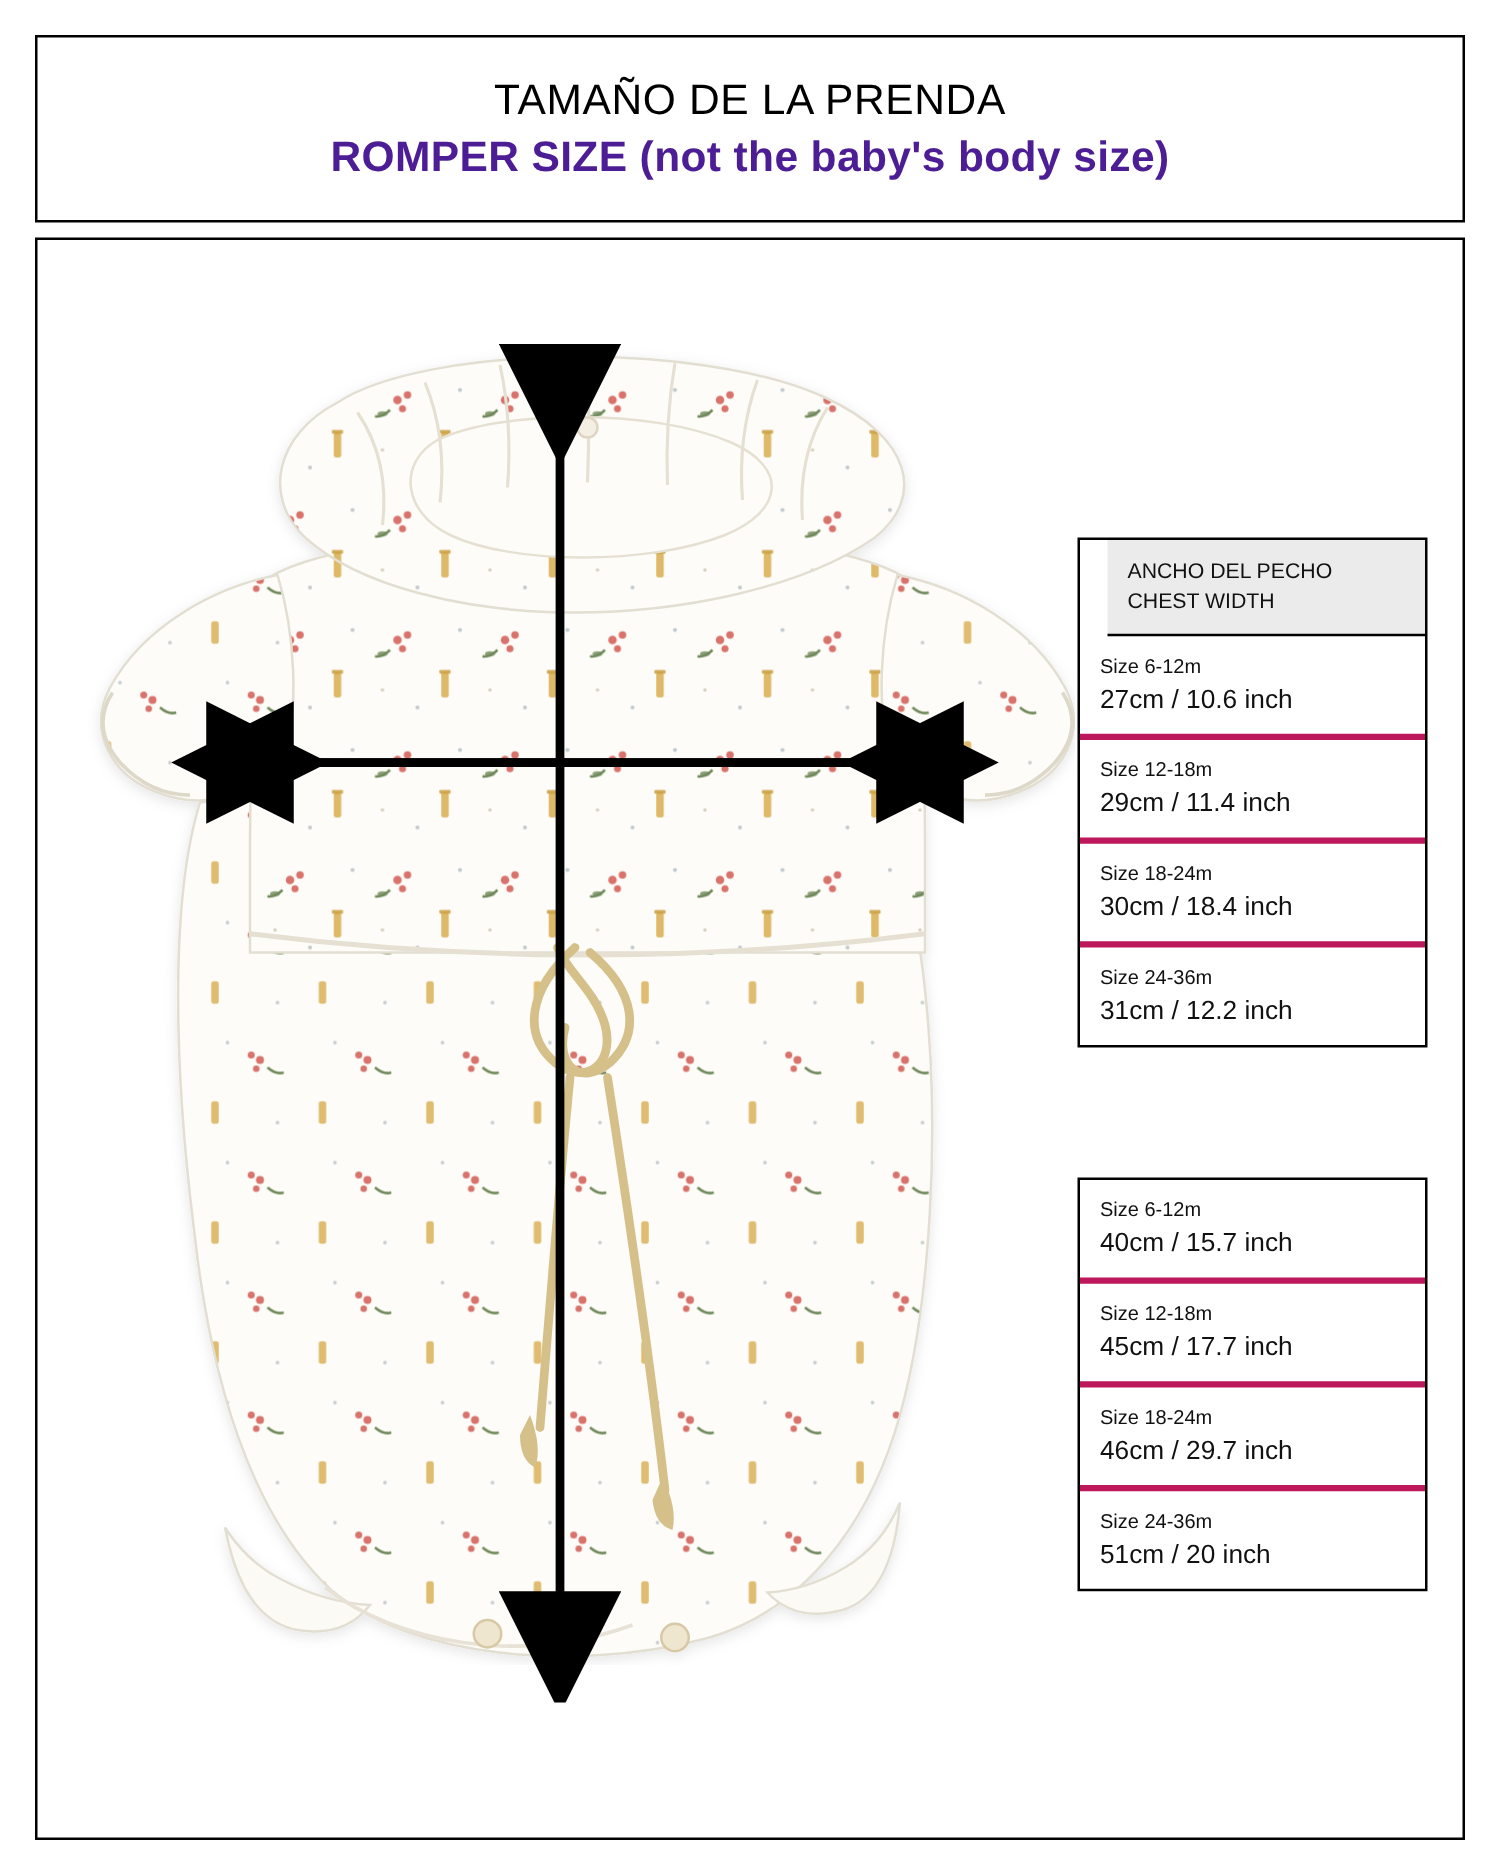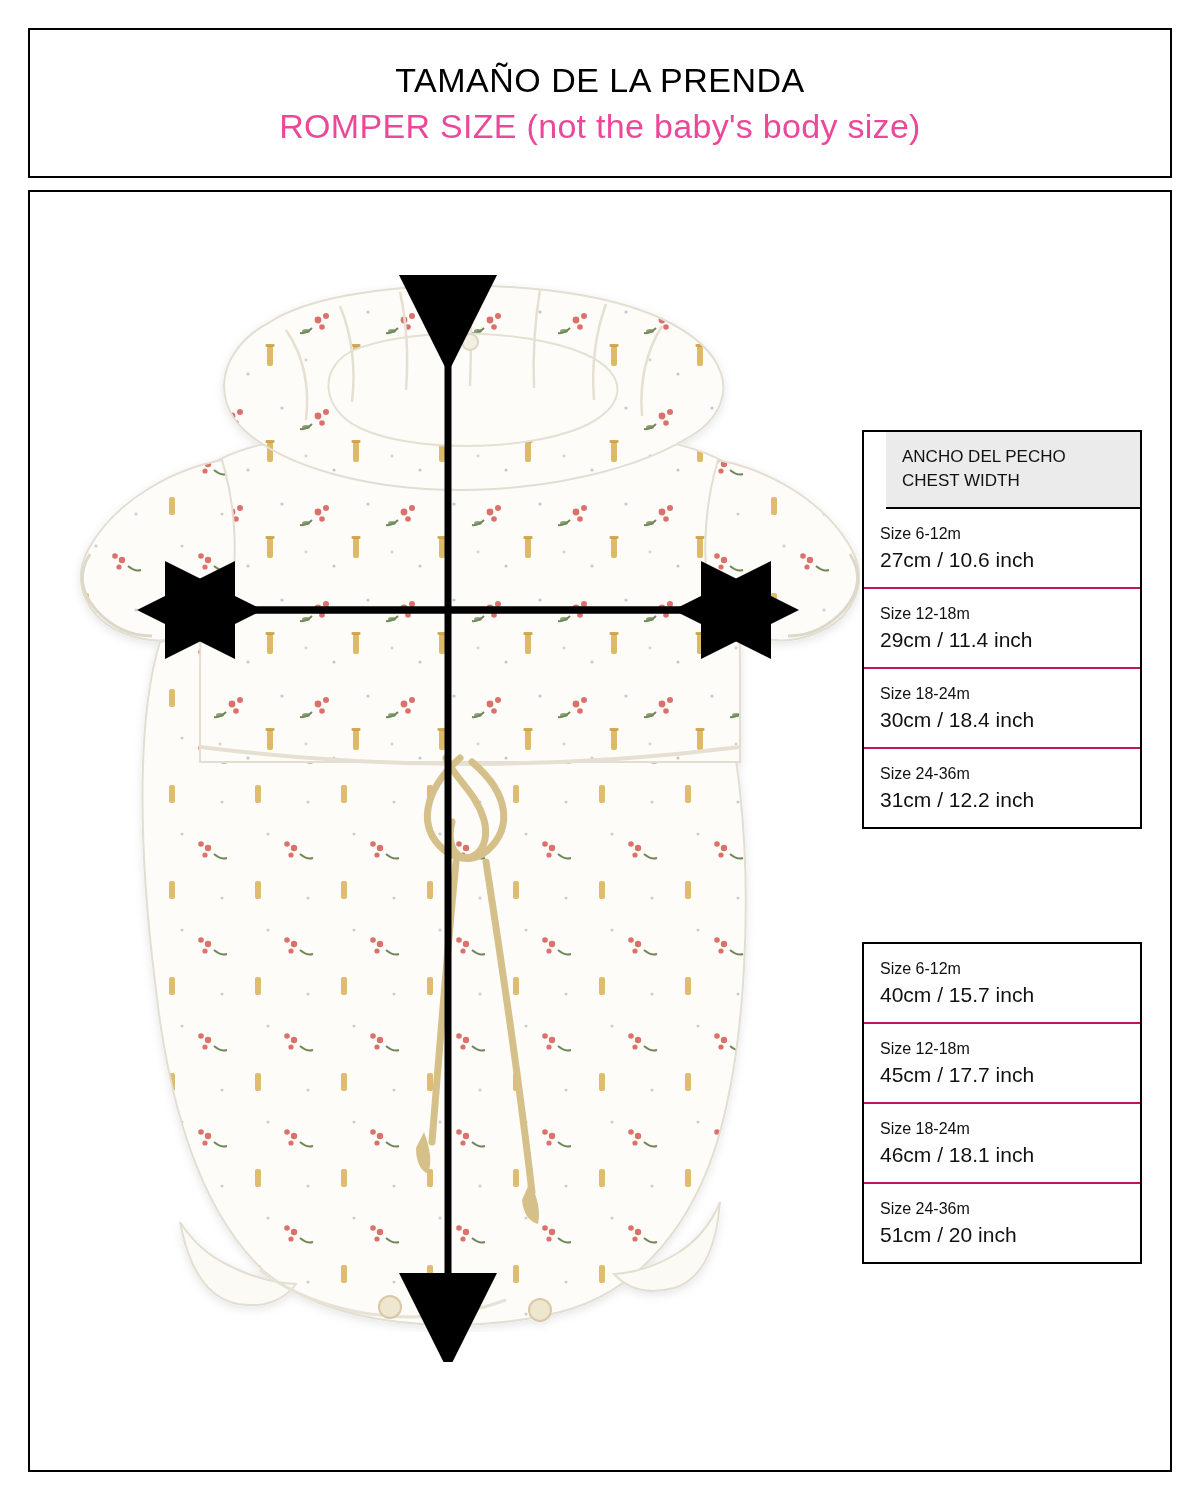--- a/index.html
+++ b/index.html
@@ -42,21 +42,22 @@
   .title-line-1 {
     font-size: 34px;
     letter-spacing: 0.5px;
     line-height: 46px;
     color: #000;
   }
   .title-line-2 {
     font-size: 34px;
     letter-spacing: 0.3px;
     line-height: 46px;
-    color: #ec4899;
+    color: #4c1d95;
+    font-weight: bold;
   }
 
   
   .body-box {
     position: absolute;
     left: 28px;
     top: 190px;
     width: 1144px;
     height: 1282px;
     border: 2px solid #000;
@@ -106,21 +107,21 @@
     padding: 13px 16px 14px 16px;
     box-sizing: border-box;
     margin-left: 22px;
   }
   .t-head div {
     font-size: 17px;
     line-height: 24px;
     color: #111;
   }
   .t-row {
-    border-bottom: 2px solid #be185d;
+    border-bottom: 5px solid #be185d;
     padding: 13px 16px 14px 16px;
     box-sizing: border-box;
   }
   .t-row:last-child { border-bottom: none; }
   .t-row .size {
     font-size: 16px;
     line-height: 24px;
     color: #111;
   }
   .t-row .meas {
@@ -302,21 +303,21 @@
       <div class="t-row">
         <div class="size">Size 6-12m</div>
         <div class="meas">40cm / 15.7 inch</div>
       </div>
       <div class="t-row">
         <div class="size">Size 12-18m</div>
         <div class="meas">45cm / 17.7 inch</div>
       </div>
       <div class="t-row">
         <div class="size">Size 18-24m</div>
-        <div class="meas">46cm / 18.1 inch</div>
+        <div class="meas">46cm / 29.7 inch</div>
       </div>
       <div class="t-row">
         <div class="size">Size 24-36m</div>
         <div class="meas">51cm / 20 inch</div>
       </div>
     </div>
 
   </div>
 </div>
 

